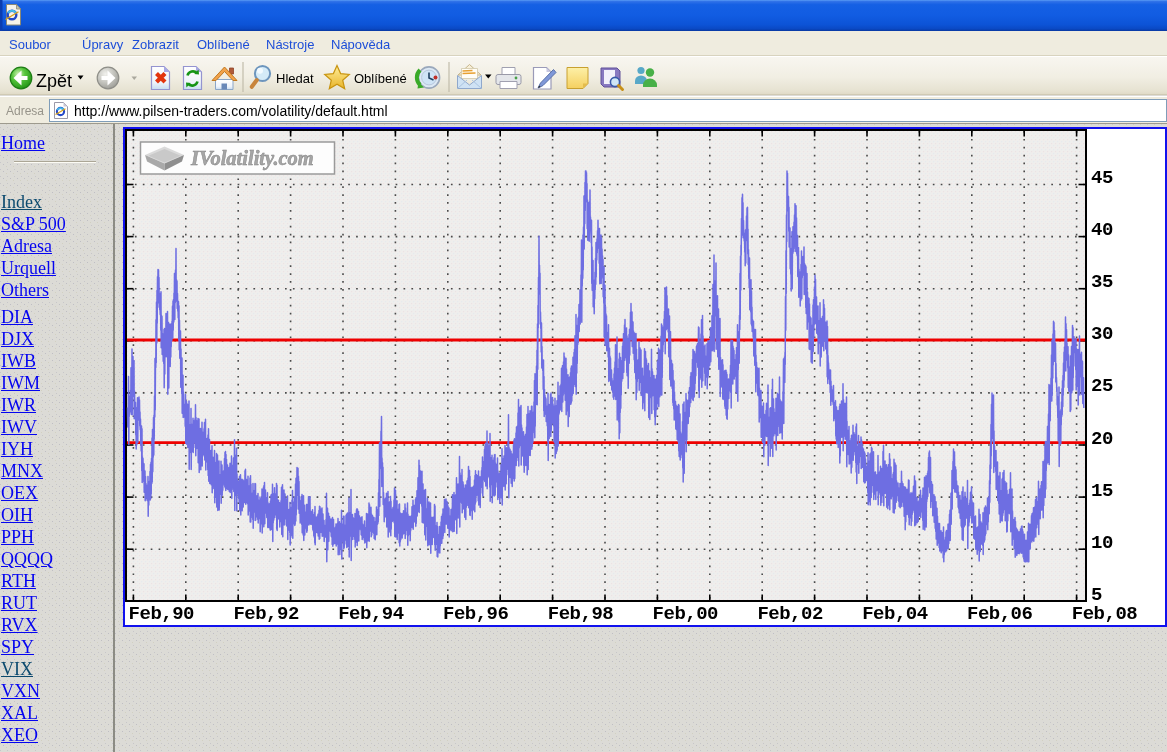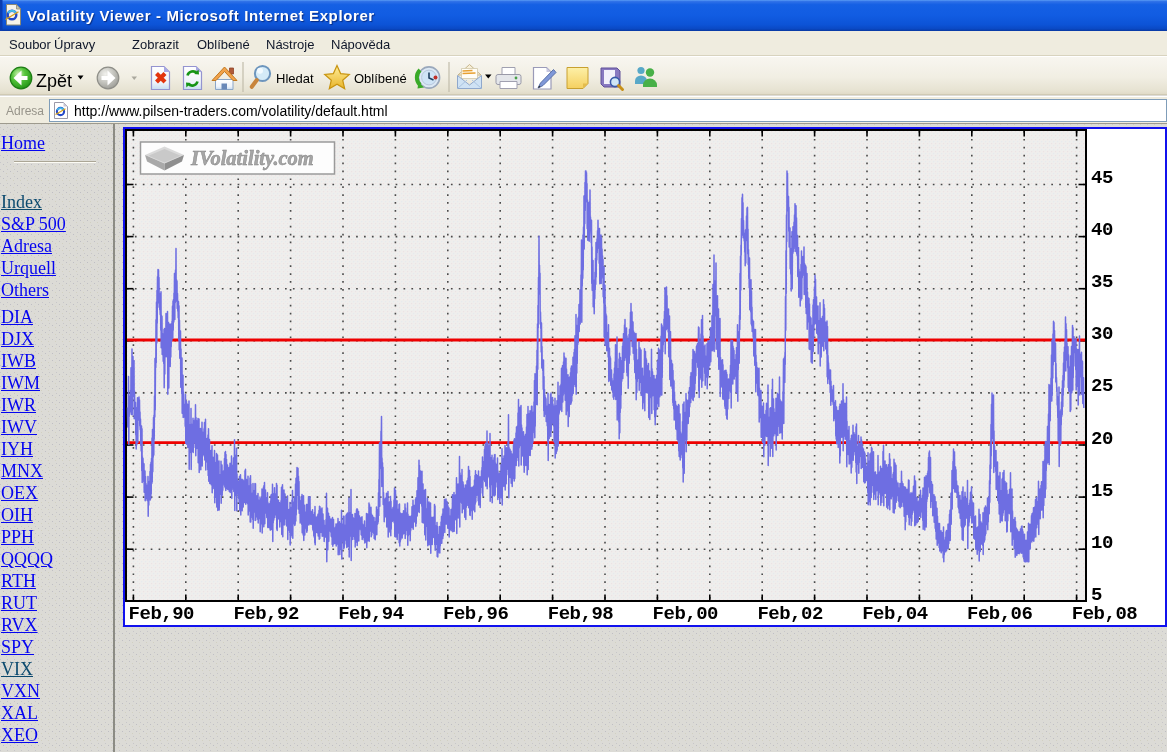--- a/index.html
+++ b/index.html
@@ -4,21 +4,21 @@
 html,body{width:1167px;height:752px;overflow:hidden}
 body{font-family:"Liberation Sans",sans-serif;position:relative;
 background-color:#dcdbd6;
 background-image:radial-gradient(circle,rgba(150,150,172,.42) .7px,transparent 1px),radial-gradient(circle,rgba(196,194,164,.4) .7px,transparent 1px),radial-gradient(circle,rgba(150,150,172,.3) .7px,transparent 1px);
 background-size:7px 7px,7px 7px,7px 7px;background-position:0 0,3px 2px,4px 5px;}
 
 #title{position:absolute;left:0;top:0;width:1167px;height:31px;
 background:linear-gradient(#5a9cf5 0%,#2f71e8 5%,#1560e4 15%,#115ce2 50%,#0c53d6 80%,#0a49c4 93%,#0837a0 100%);}
 #title .txt{position:absolute;left:27px;top:7px;color:#fff;font-size:15px;font-weight:bold;letter-spacing:.62px;text-shadow:1px 1px 1px rgba(0,10,60,.55)}
 
-#menubar{position:absolute;left:0;top:31px;width:1167px;height:25px;background:#efecdf;border-bottom:1px solid #d8d3bf;font-size:13px;color:#0f172a}
+#menubar{position:absolute;left:0;top:31px;width:1167px;height:25px;background:#efecdf;border-bottom:1px solid #d8d3bf;font-size:13px;color:#1d4ed8}
 #menubar span{position:absolute;top:6px}
 
 #toolbar{position:absolute;left:0;top:56px;width:1167px;height:39px;background:linear-gradient(#f8f6f0 0%,#f1eee3 55%,#e6e2d1 92%,#e0dbc8 100%);border-top:1px solid #fff;border-bottom:1px solid #d0cab4}
 
 #addr{position:absolute;left:0;top:96px;width:1167px;height:27px;background:#efecdf;border-top:1px solid #fff}
 #addr .lbl{position:absolute;left:6px;top:7px;font-size:12px;color:#97948a}
 #addrbox{position:absolute;left:49px;top:2px;width:1118px;height:23px;background:#fff;border:1px solid #7f9db9}
 #addrbox .url{position:absolute;left:24px;top:3px;font-size:14px;color:#000000;letter-spacing:0}
 
 #content{position:absolute;left:0;top:123px;width:1167px;height:629px;border-top:1px solid #9d9a8e}
@@ -41,25 +41,24 @@
   <rect x="0" y="0" width="2.5" height="31" fill="#0b3db0"></rect>
 
   <g>
    <path d="M6.5 4.5 h10 l4 4.5 v16 h-14 z" fill="#f6f3ea" stroke="#8a8876" stroke-width="1"></path>
    <path d="M16.5 4.5 l4 4.5 h-4 z" fill="#c9c6b2" stroke="#8a8876" stroke-width=".8"></path>
    <circle cx="12" cy="15" r="4.3" fill="none" stroke="#2448c8" stroke-width="2.4"></circle>
    <path d="M8 13 a4.5 4.5 0 0 1 8 0.4" fill="none" stroke="#45bbe8" stroke-width="2"></path>
    <path d="M5.5 19.5 L18.5 11.8" stroke="#d8a018" stroke-width="1.3" fill="none"></path>
   </g>
  </svg>
- <div class="txt">Volatility Viewer - Microsoft Internet Explorer</div>
 </div>
 <div id="menubar">
  <span style="left:9px">Soubor</span>
- <span style="left:54px">Úpravy</span>
+ <span style="left:82px">Úpravy</span>
  <span style="left:132px">Zobrazit</span>
  <span style="left:197px">Oblíbené</span>
  <span style="left:266px">Nástroje</span>
  <span style="left:331px">Nápověda</span>
 </div>
 <div id="toolbar"></div>
 <div class="lbl" style="position:absolute;top:71px;left:36px;font-size:18px">Zpět</div>
 <div class="lbl" style="position:absolute;top:71px;left:276px;font-size:13px">Hledat</div>
 <div class="lbl" style="position:absolute;top:71px;left:354px;font-size:13px">Oblíbené</div>
 <svg id="tbicons" width="1167" height="39" style="position:absolute;left:0;top:56px">

